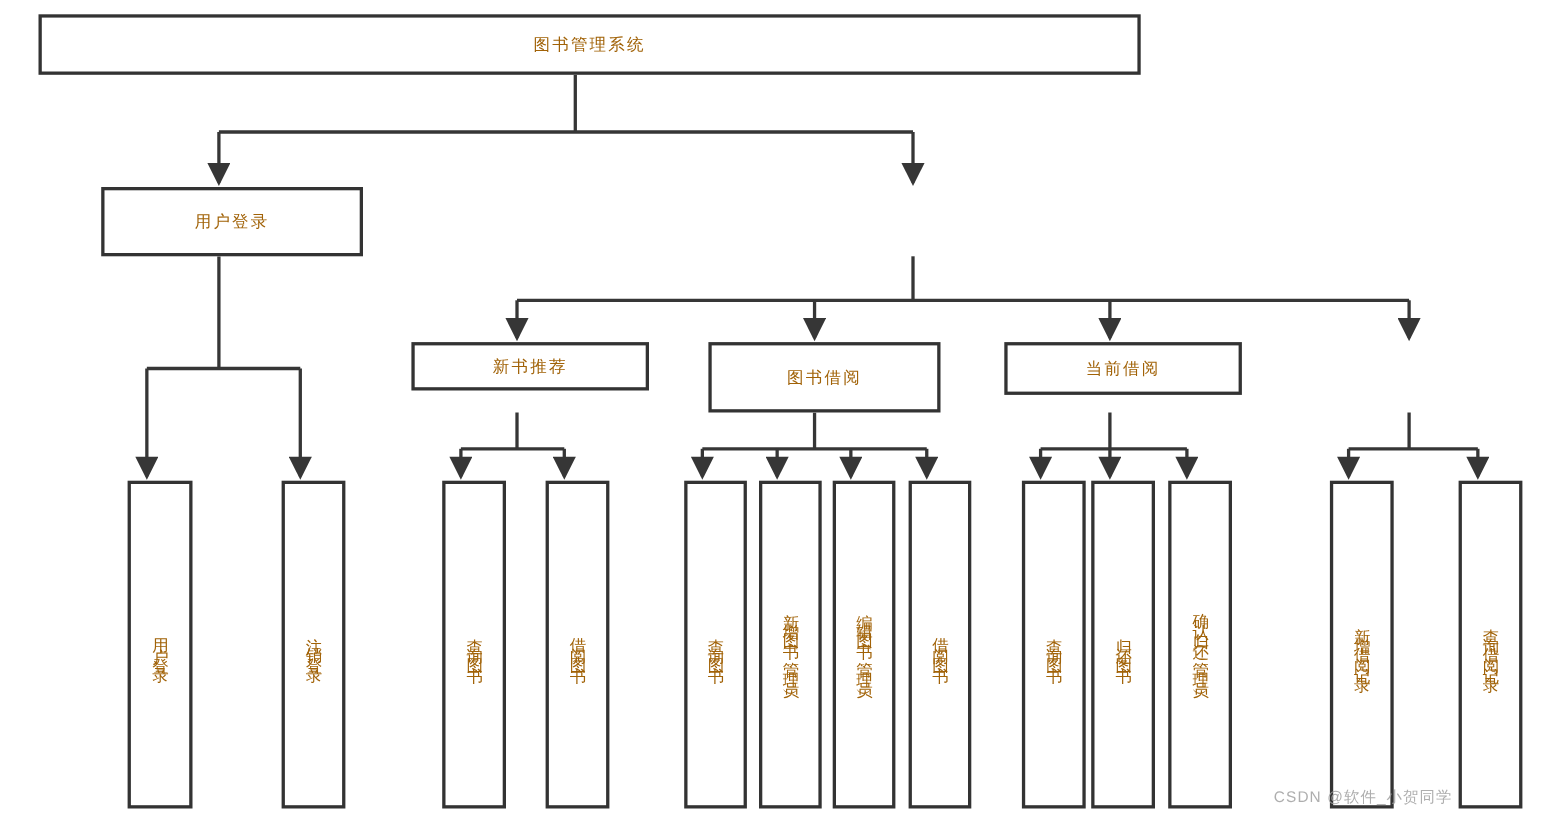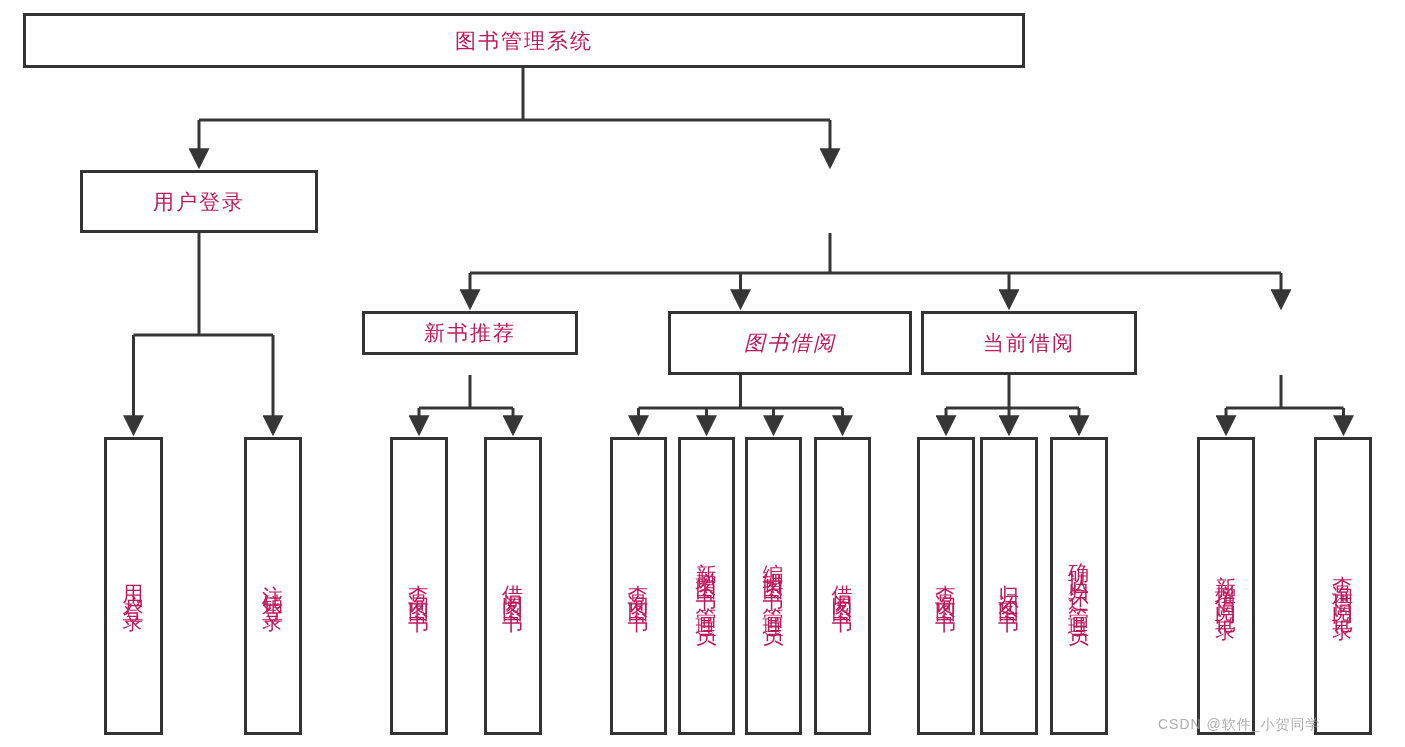--- a/index.html
+++ b/index.html
@@ -22,24 +22,25 @@
     height: 747px;
   }
   .node {
     position: absolute;
     box-sizing: border-box;
     border: 3px solid #333333;
     background: #ffffff;
     display: flex;
     align-items: center;
     justify-content: center;
-    color: #be185d;
-    font-size: 21px;
+    color: #a16207;
+    font-size: 15px;
     letter-spacing: 2px;
     text-align: center;
+    margin-left: 12px;
   }
   .leaf {
     writing-mode: vertical-rl;
     text-orientation: mixed;
     letter-spacing: 9px;
     line-height: 1;
   }
   .watermark {
     position: absolute;
     left: 1158px;
@@ -104,22 +105,22 @@
       <path d="M1226 408 V433" marker-end="url(#arrow)"></path>
       <path d="M1343.5 408 V433" marker-end="url(#arrow)"></path>
     </g>
   </svg>
 
   <div class="node" style="left:23px; top:13px; width:1002px; height:55px;">图书管理系统</div>
 
   <div class="node" style="left:80px; top:170px; width:238px; height:63px;">用户登录</div>
 
   <div class="node" style="left:362px; top:311px; width:216px; height:44px;">新书推荐</div>
-  <div class="node" style="left:668px; top:311px; width:244px; height:64px;font-style:italic;">图书借阅</div>
-  <div class="node" style="left:921px; top:311px; width:216px; height:64px;">当前借阅</div>
+  <div class="node" style="left:632px; top:311px; width:211px; height:64px;">图书借阅</div>
+  <div class="node" style="left:901px; top:311px; width:216px; height:48px;">当前借阅</div>
 
   <div class="node leaf" style="left:104px; top:437px; width:59px; height:298px;">用户登录</div>
   <div class="node leaf" style="left:244px; top:437px; width:58px; height:298px;">注销登录</div>
 
   <div class="node leaf" style="left:390px; top:437px; width:58px; height:298px;">查询图书</div>
   <div class="node leaf" style="left:484px; top:437px; width:58px; height:298px;">借阅图书</div>
 
   <div class="node leaf" style="left:610px; top:437px; width:57px; height:298px;">查询图书</div>
   <div class="node leaf" style="left:678px; top:437px; width:57px; height:298px;">新增图书（管理员）</div>
   <div class="node leaf" style="left:745px; top:437px; width:57px; height:298px;">编辑图书（管理员）</div>

